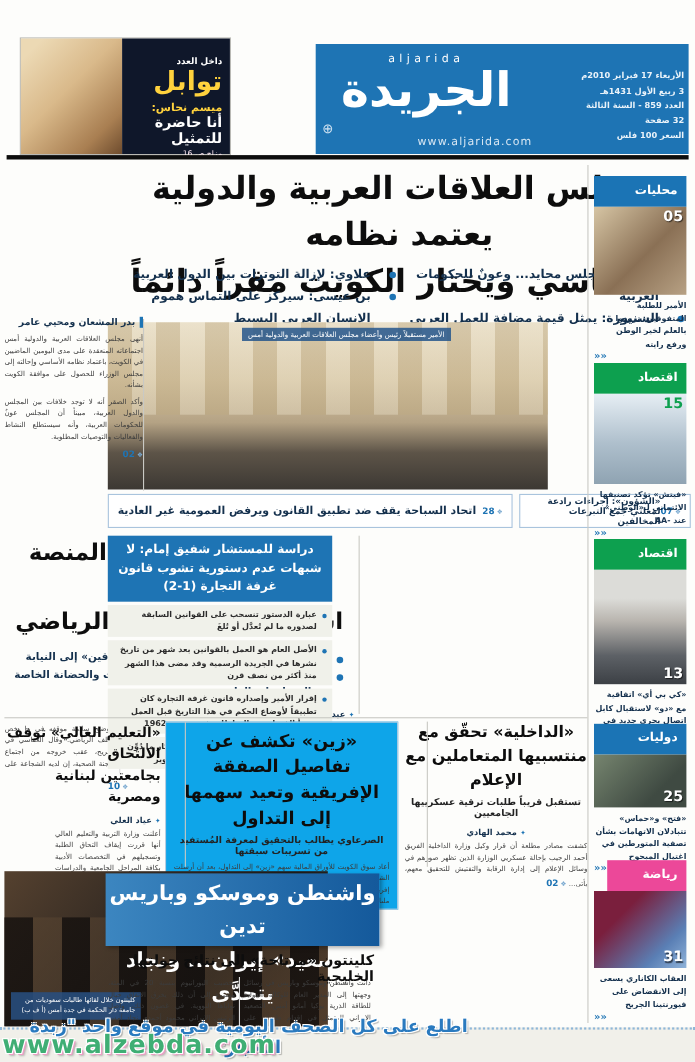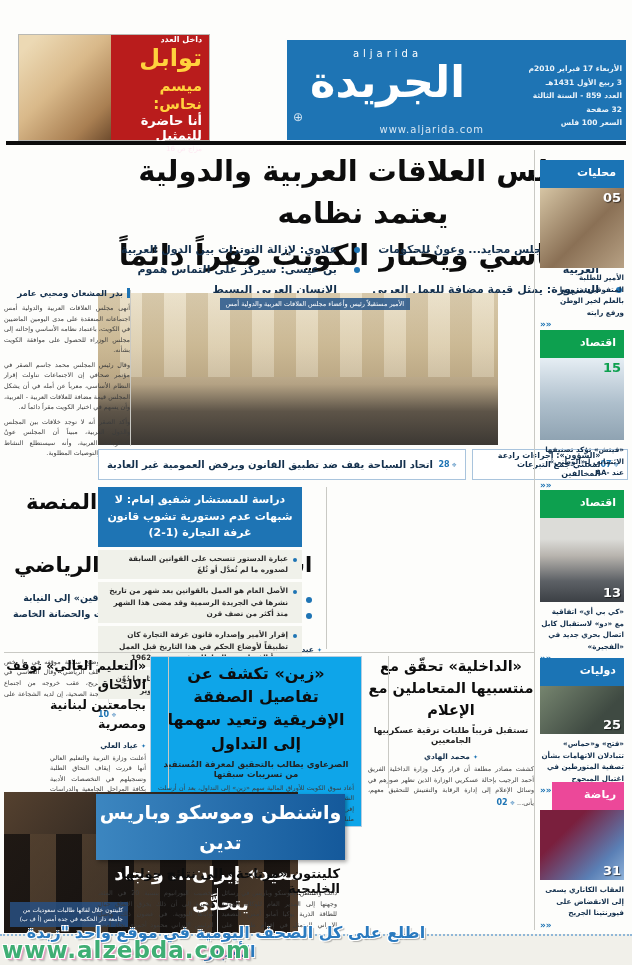--- a/index.html
+++ b/index.html
@@ -14,24 +14,24 @@
   .logo-arabic { font-size:43px; font-weight:bold; color:#fff; line-height:1.1; display:block; }
   .logo-url { position:absolute; bottom:5px; right:8px; font-size:10px; color:#d8e7f3; letter-spacing:1px; direction:ltr; }
   .globe { position:absolute; bottom:16px; left:6px; font-size:12px; color:#cfe2f1; }
   .issue-info { flex:1; padding:22px 4px 0 6px; text-align:right; }
   .issue-info div { font-size:7.5px; color:#eaf3fa; font-weight:bold; line-height:1.8; white-space:nowrap; }
   .black-rule { position:absolute; top:141px; left:6px; width:620px; height:4px; background:#0d0d0d; }
 
   
   .promo { position:absolute; top:34px; right:422px; left:18px; height:107px; display:flex; direction:ltr; border:1px solid #b9b9b4; }
   .promo-photo { width:92px; height:100%; background:linear-gradient(135deg,#ecd9b4 10%,#d9b98a 45%,#a97f52 80%,#6e4c2e); }
-  .promo-panel { flex:1; background:#b91c1c; position:relative; text-align:right; padding:0 7px; direction:rtl; }
+  .promo-panel { flex:1; background:#0f172a; position:relative; text-align:right; padding:16px 7px; direction:rtl; }
   .promo-top { font-size:8px; color:#fff; font-weight:bold; }
   .promo-brand { font-size:24px; color:#ffd23d; font-weight:bold; line-height:1.2; }
-  .promo-name { font-size:15px; color:#ffd23d; font-weight:bold; margin-top:4px; }
+  .promo-name { font-size:10px; color:#ffd23d; font-weight:bold; margin-top:4px; }
   .promo-line { font-size:13px; color:#fff; font-weight:bold; }
   .promo-ref { font-size:7px; color:#fde8f2; margin-top:2px; }
 
   
   .lead-headline { position:absolute; top:150px; right:4px; left:98px; text-align:center; font-weight:bold; color:#0d0d0d; font-size:29px; line-height:1.45; }
   .lead-bullets { position:absolute; top:240px; left:98px; right:10px; display:flex; direction:rtl; }
   .lead-bullets .col { width:50%; }
   .bullet { font-size:11px; font-weight:bold; color:#14304d; line-height:1.8; text-align:right; padding-right:23px; position:relative; }
   .bullet::before { content:""; position:absolute; right:0; top:7px; width:6px; height:6px; border-radius:50%; background:#1e74b4; }
   .lead-photo { position:absolute; top:293px; right:134px; left:98px; height:152px; background:linear-gradient(180deg,#efe6d2 0%,#d8c7a6 35%,#b4a284 60%,#5d5448 78%,#3c3833 100%); }
@@ -156,21 +156,20 @@
   <div class="lead-photo">
     <div class="flagwall"></div>
     <div class="photo-caption-top">الأمير مستقبلاً رئيس وأعضاء مجلس العلاقات العربية والدولية أمس</div>
   </div>
   <div class="vline" style="top:290px; left:130px; height:156px;"></div>
 
   <div class="lead-side">
     <div class="lead-byline">بدر المشعان ومحيي عامر</div>
     <div class="small-body">
       <p>أنهى مجلس العلاقات العربية والدولية أمس اجتماعاته المنعقدة على مدى اليومين الماضيين في الكويت، باعتماد نظامه الأساسي وإحالته إلى مجلس الوزراء للحصول على موافقة الكويت بشأنه.</p>
-      <p>وقال رئيس المجلس محمد جاسم الصقر في مؤتمر صحافي إن الاجتماعات تناولت إقرار النظام الأساسي، معرباً عن أمله في أن يشكل المجلس قيمة مضافة للعلاقات العربية - العربية، وأن يسهم في اختيار الكويت مقراً دائماً له.</p>
       <p>وأكد الصقر أنه لا توجد خلافات بين المجلس والدول العربية، مبيناً أن المجلس عونٌ للحكومات العربية، وأنه سيستطلع النشاط والفعاليات والتوصيات المطلوبة.</p>
       <span class="pageref">02</span>
     </div>
   </div>
 
   <div class="teaser right">
     <span class="pageref">07</span>
     <span class="teaser-text">«الشؤون»: إجراءات رادعة لمعلني جمع التبرعات المخالفين</span>
   </div>
   <div class="teaser left">
@@ -274,21 +273,21 @@
       <div class="sb-tab" style="background:#0da04f;">اقتصاد</div>
       <div class="sb-photo" style="height:82px; background:linear-gradient(180deg,#e6eef4,#aebfcc 55%,#8fa3b2);">
         <span class="sb-num" style="color:#0da04f; text-shadow:none;">15</span>
       </div>
       <div class="sb-cap">«فيتش» تؤكد تصنيفها الائتماني لـ«الوطني» عند -AA</div>
       <div class="sb-more">««</div>
     </div>
 
     <div class="sb-item" style="top:338px;">
       <div class="sb-tab" style="background:#0da04f;">اقتصاد</div>
-      <div class="sb-photo" style="height:84px; background:linear-gradient(180deg,#dcdcd8 25%,#b8b4ae 45%,#5d6166 75%,#3c4045);">
+      <div class="sb-photo" style="height:104px; background:linear-gradient(180deg,#dcdcd8 25%,#b8b4ae 45%,#5d6166 75%,#3c4045);">
         <span class="sb-num" style="top:auto; bottom:2px;">13</span>
       </div>
       <div class="sb-cap">«كي بي أي» اتفاقية مع «دو» لاستقبال كابل اتصال بحري جديد في «الفجيرة»</div>
       <div class="sb-more">««</div>
     </div>
 
     <div class="sb-item" style="top:506px;">
       <div class="sb-tab" style="background:#1b74b5;">دوليات</div>
       <div class="sb-photo" style="height:48px; background:linear-gradient(135deg,#76856f,#3f4a42 70%);">
         <span class="sb-num" style="top:auto; bottom:2px;">25</span>

